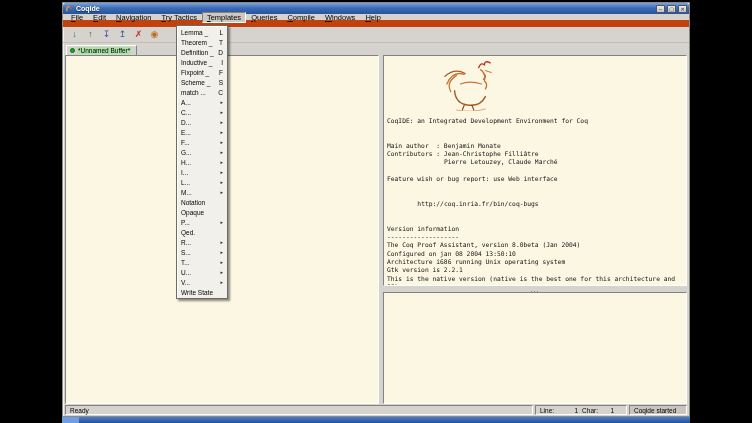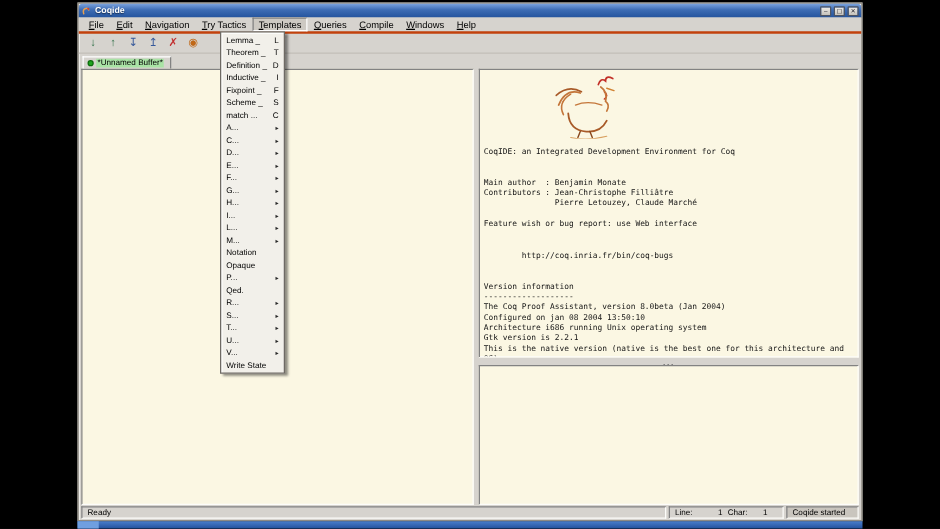--- a/index.html
+++ b/index.html
@@ -17,21 +17,21 @@
               background:linear-gradient(180deg,#7ba3de 0%,#3d6cb4 45%,#24549e 100%); }
   .win-icon { width:8px; height:8px; display:inline-flex; }
   .win-title { color:#fff; font-size:7px; font-weight:bold; line-height:9px;
                text-shadow:0 1px 1px rgba(0,0,0,.55); }
   .win-buttons { margin-left:auto; display:flex; gap:2px; }
   .win-btn { width:9px; height:8px; background:linear-gradient(#eceae6,#c6c2ba);
              border:1px solid #4e5564; color:#1c1c28; font-size:5px; line-height:6px;
              text-align:center; border-radius:1px; }
 
   .menubar { height:13px; flex:0 0 13px; display:flex; align-items:center;
-             padding-left:3px; background:#d6d3ce; border-bottom:2px solid #c2410c;
+             padding-left:3px; background:#d6d3ce; border-bottom:7px solid #c2410c;
              font-size:7.5px; color:#000; }
   .menu-item { padding:1px 5px; white-space:nowrap; }
   .menu-item.open { border:1px solid; border-color:#828282 #ffffff #ffffff #828282;
                     background:#cdc9c2; padding:0 4px; }
   .menu-item u { text-decoration:underline; }
 
   .toolbar { height:16px; flex:0 0 16px; display:flex; align-items:center; gap:3px;
              padding-left:5px; border-bottom:1px solid #c2bfb8; }
   .tool-btn { width:13px; height:13px; display:flex; align-items:center; justify-content:center;
               border:1px solid transparent; border-radius:2px; font-size:9px; line-height:13px; }

